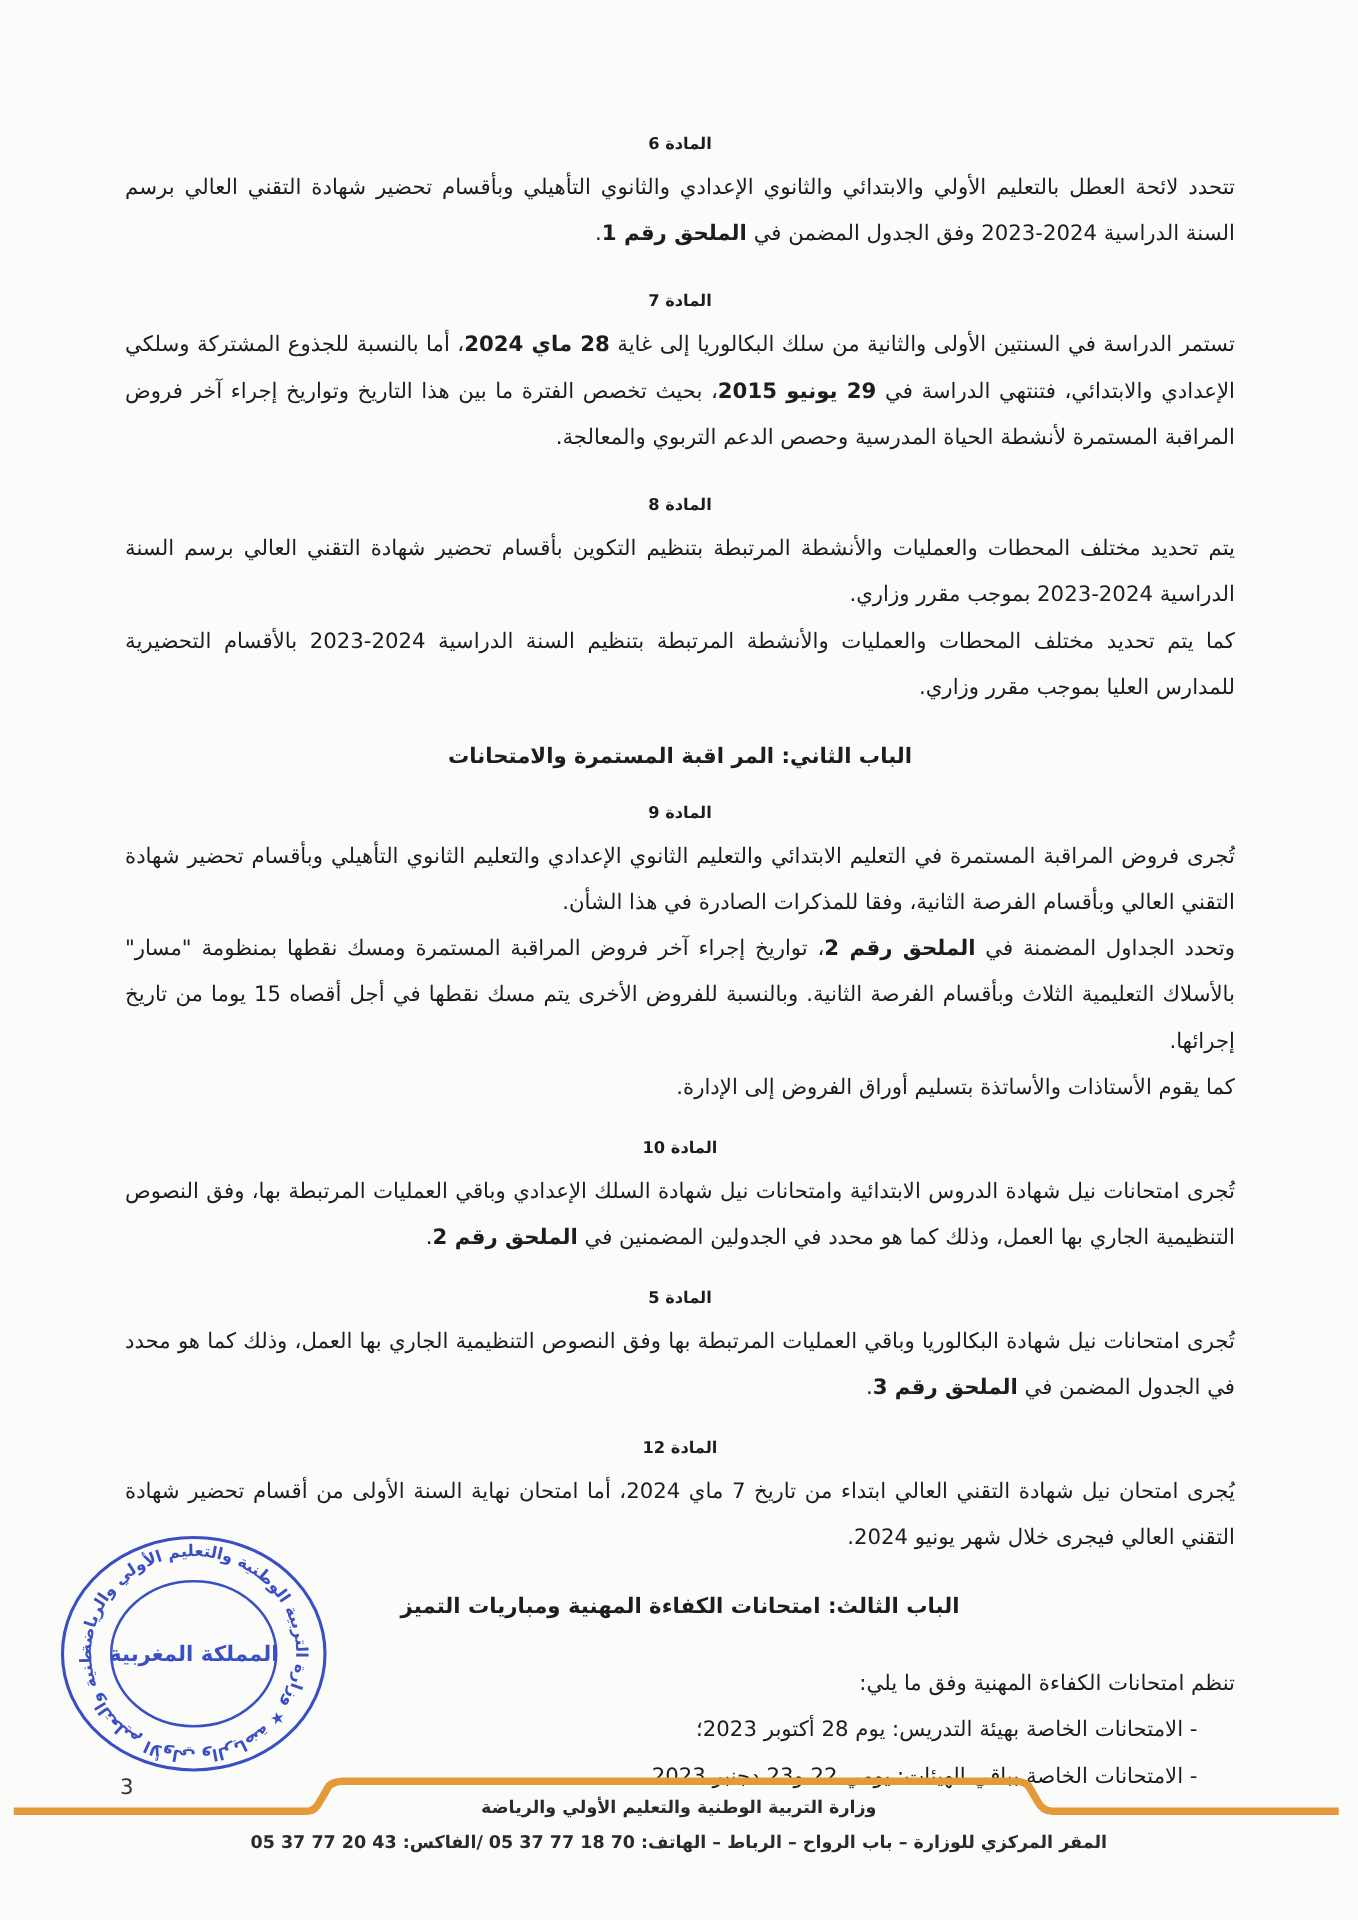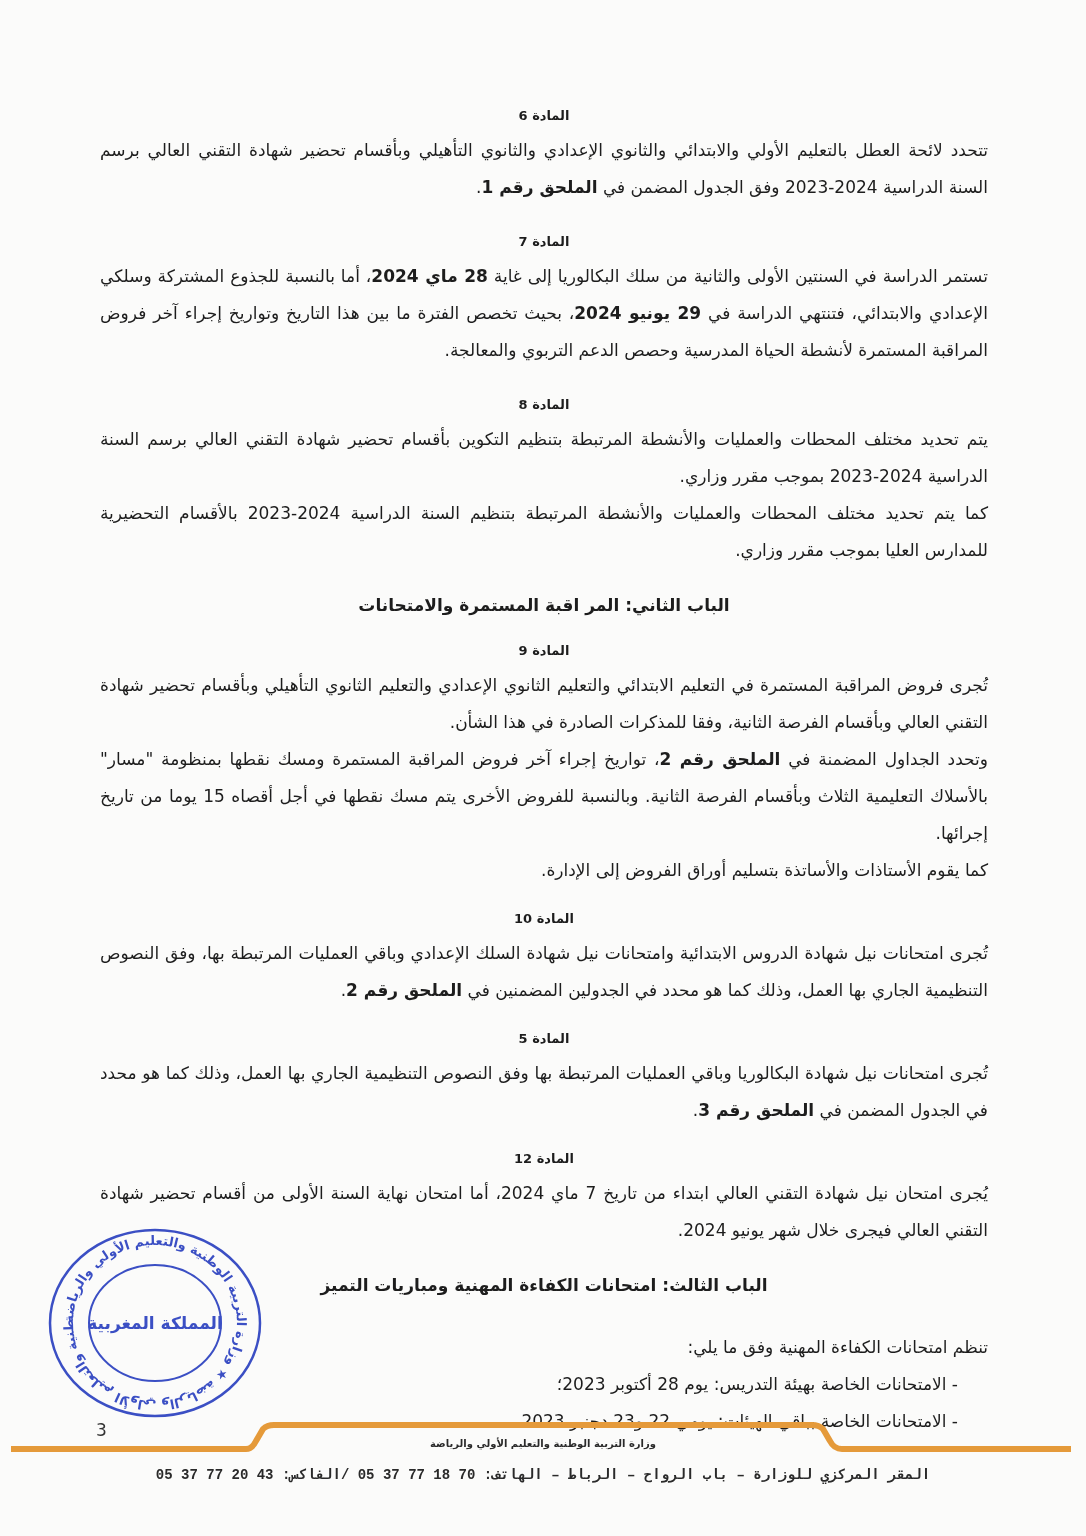--- a/index.html
+++ b/index.html
@@ -18,43 +18,43 @@
   .sp-s { height: 14px; }
   .sp-m { height: 20px; }
   .list { margin: 0; padding: 0 30px 0 0; list-style: none; }
   .list li { line-height: 37px; }
   b { font-weight: bold; }
   .stamp { position: absolute; left: 44px; top: 1226px; width: 222px; height: 194px; }
   .page-number { position: absolute; left: 96px; top: 1420px; font-size: 17px; color: #333; }
   .footer-line { position: absolute; left: 0; top: 1415px; width: 1086px; height: 40px; }
   .footer-ministry {
     position: absolute; left: 0; width: 1086px; top: 1438px; text-align: center; direction: rtl;
-    font-weight: bold; font-size: 10px; color: #2a2a2a;
+    font-weight: bold; font-size: 14px; color: #2a2a2a;
   }
   .footer-address {
     position: absolute; left: 0; width: 1086px; top: 1466px; text-align: center; direction: rtl;
-    font-weight: bold; font-size: 14px; color: #2a2a2a; font-family: Liberation Mono, monospace;
+    font-weight: bold; font-size: 14px; color: #2a2a2a;
   }
 </style>
 </head>
 <body>
 
 <div class="page">
 
   <div class="content">
 
     <section>
       <h3 class="article-title">المادة 6</h3>
       <p class="para"><span>تتحدد لائحة العطل بالتعليم الأولي والابتدائي والثانوي الإعدادي والثانوي التأهيلي وبأقسام تحضير شهادة التقني العالي برسم السنة الدراسية 2024-2023 وفق الجدول المضمن في </span><b>الملحق رقم 1</b><span>.</span></p>
     </section>
     <div class="sp-m"></div>
 
     <section>
       <h3 class="article-title">المادة 7</h3>
-      <p class="para"><span>تستمر الدراسة في السنتين الأولى والثانية من سلك البكالوريا إلى غاية </span><b>28 ماي 2024</b><span>، أما بالنسبة للجذوع المشتركة وسلكي الإعدادي والابتدائي، فتنتهي الدراسة في </span><b>29 يونيو 2024</b><span>، بحيث تخصص الفترة ما بين هذا التاريخ وتواريخ إجراء آخر فروض المراقبة المستمرة لأنشطة الحياة المدرسية وحصص الدعم التربوي والمعالجة.</span></p>
+      <p class="para"><span>تستمر الدراسة في السنتين الأولى والثانية من سلك البكالوريا إلى غاية </span><b>28 ماي 2024</b><span>، أما بالنسبة للجذوع المشتركة وسلكي الإعدادي والابتدائي، فتنتهي الدراسة في </span><b>29 يونيو 2015</b><span>، بحيث تخصص الفترة ما بين هذا التاريخ وتواريخ إجراء آخر فروض المراقبة المستمرة لأنشطة الحياة المدرسية وحصص الدعم التربوي والمعالجة.</span></p>
     </section>
     <div class="sp-m"></div>
 
     <section>
       <h3 class="article-title">المادة 8</h3>
       <p class="para">يتم تحديد مختلف المحطات والعمليات والأنشطة المرتبطة بتنظيم التكوين بأقسام تحضير شهادة التقني العالي برسم السنة الدراسية 2024-2023 بموجب مقرر وزاري.</p>
       <p class="para">كما يتم تحديد مختلف المحطات والعمليات والأنشطة المرتبطة بتنظيم السنة الدراسية 2024-2023 بالأقسام التحضيرية للمدارس العليا بموجب مقرر وزاري.</p>
     </section>
     <div class="sp-m"></div>
 

